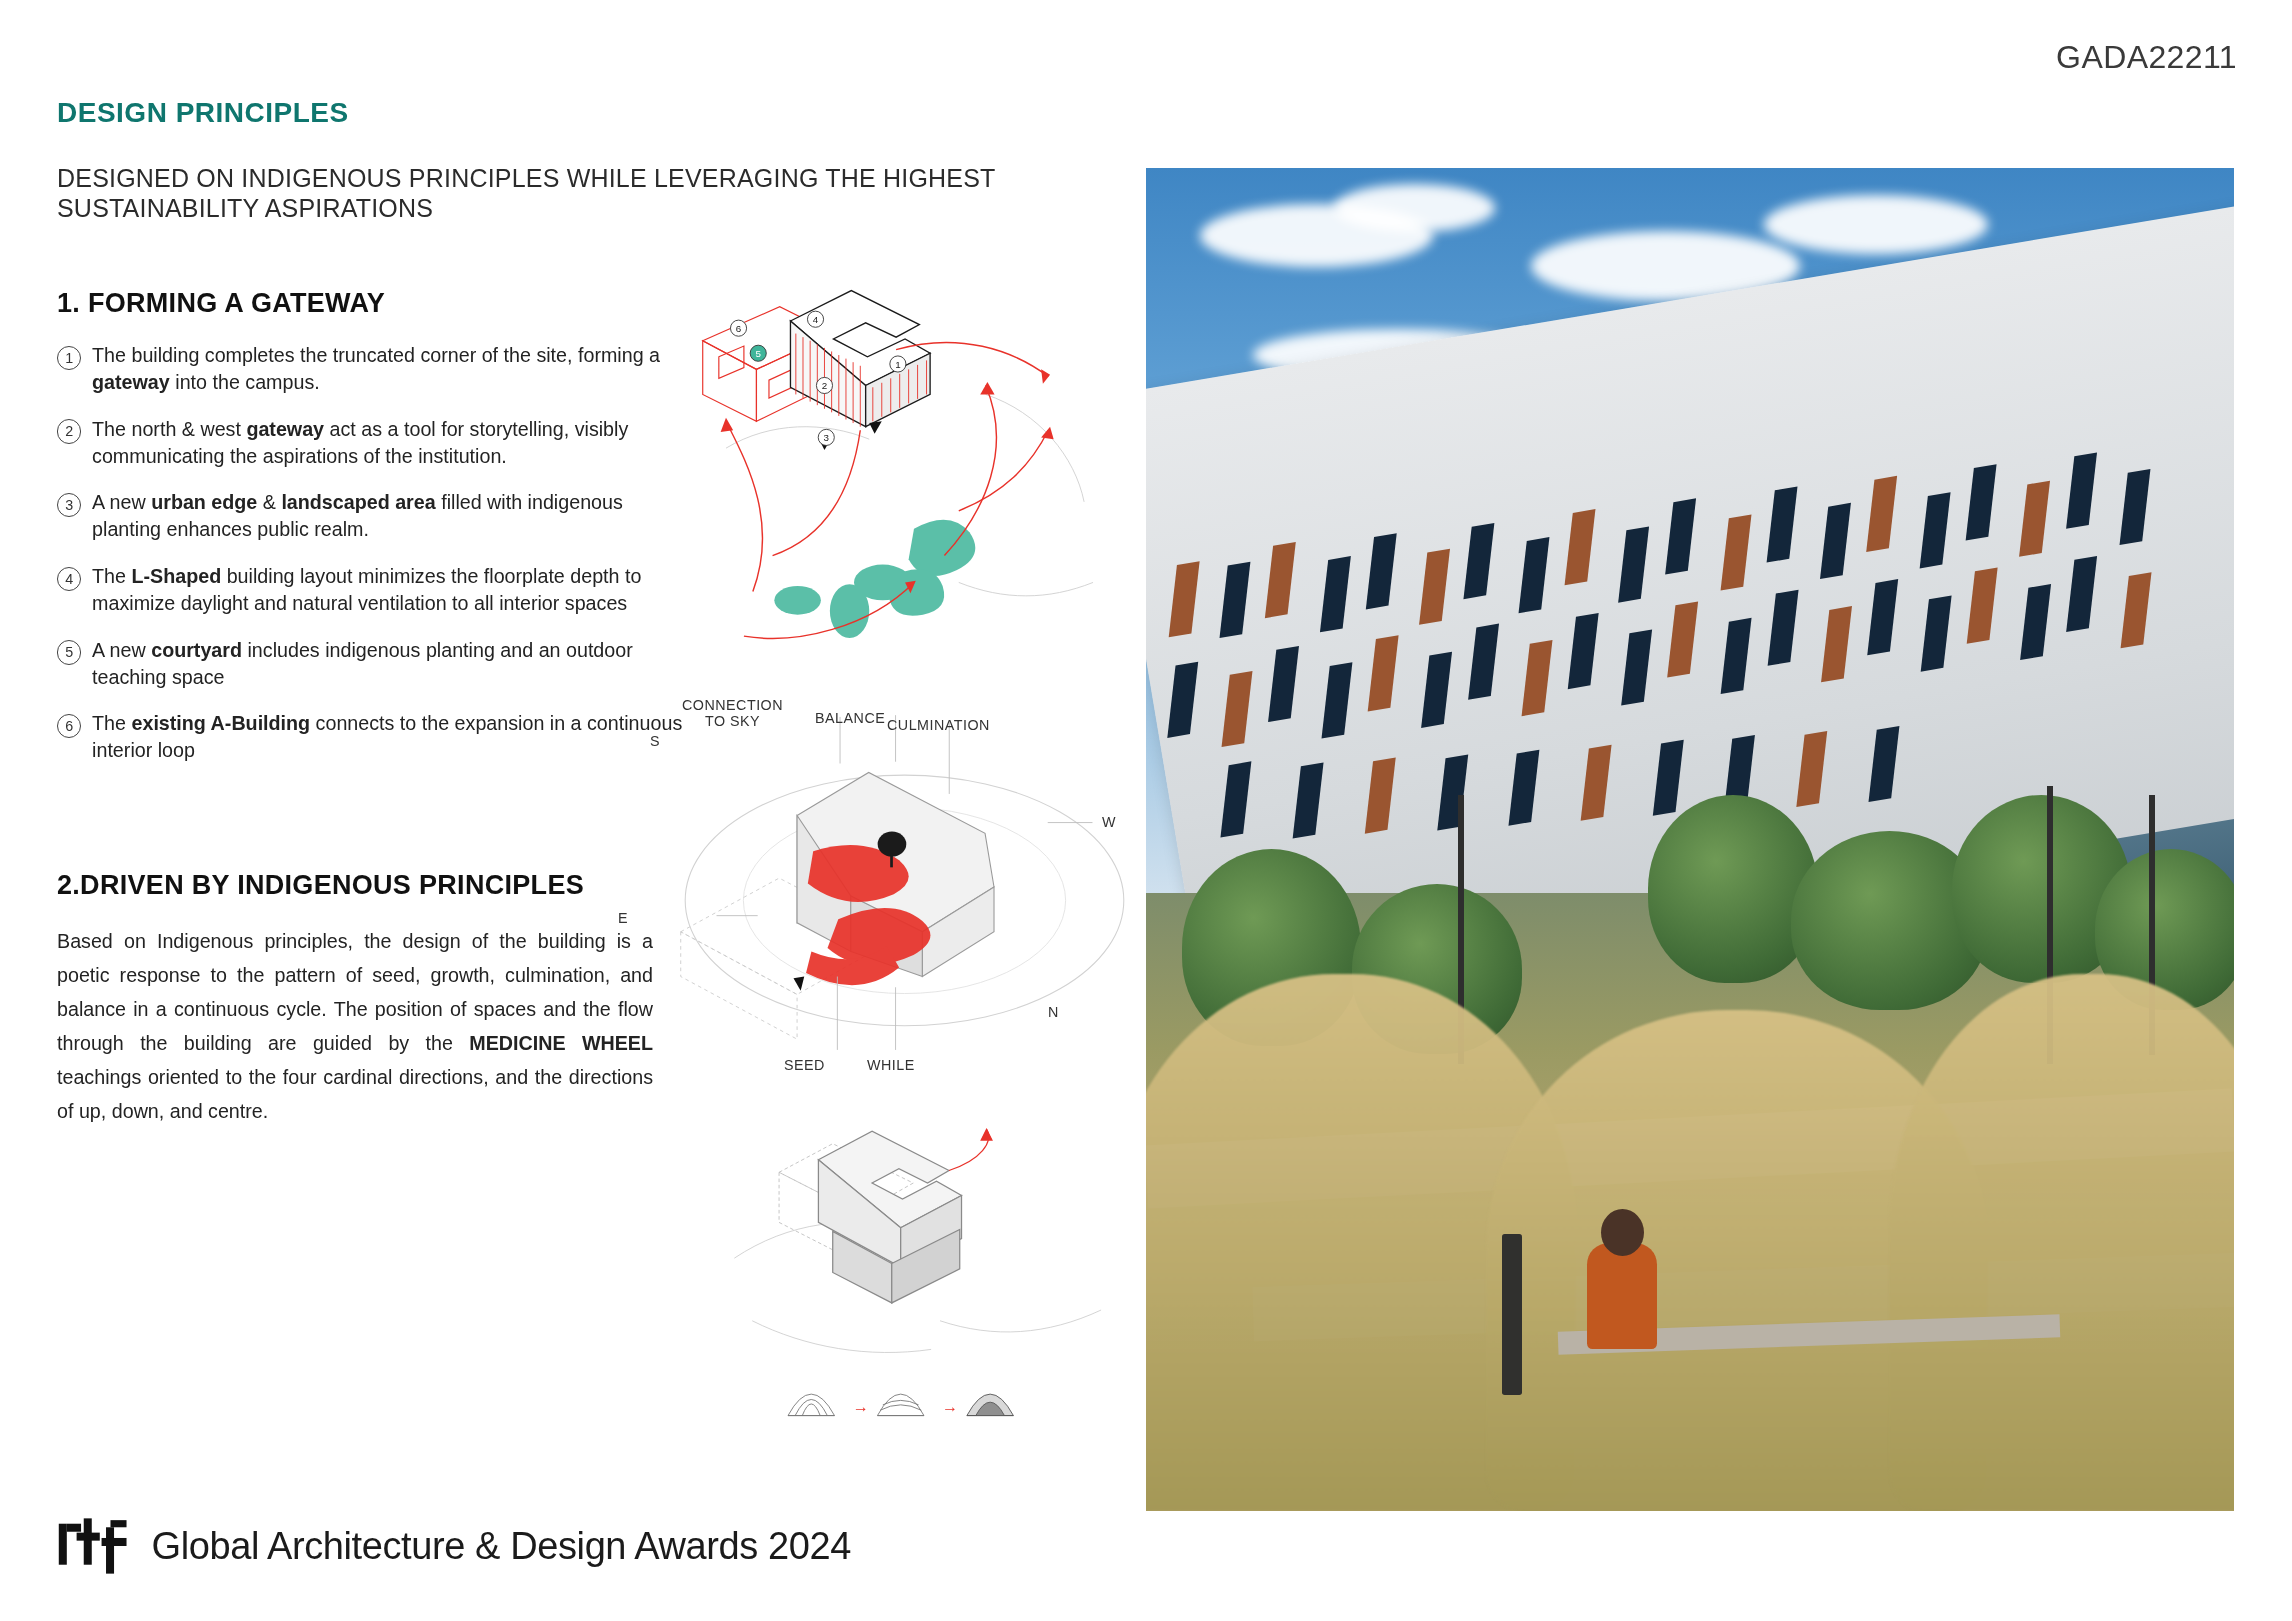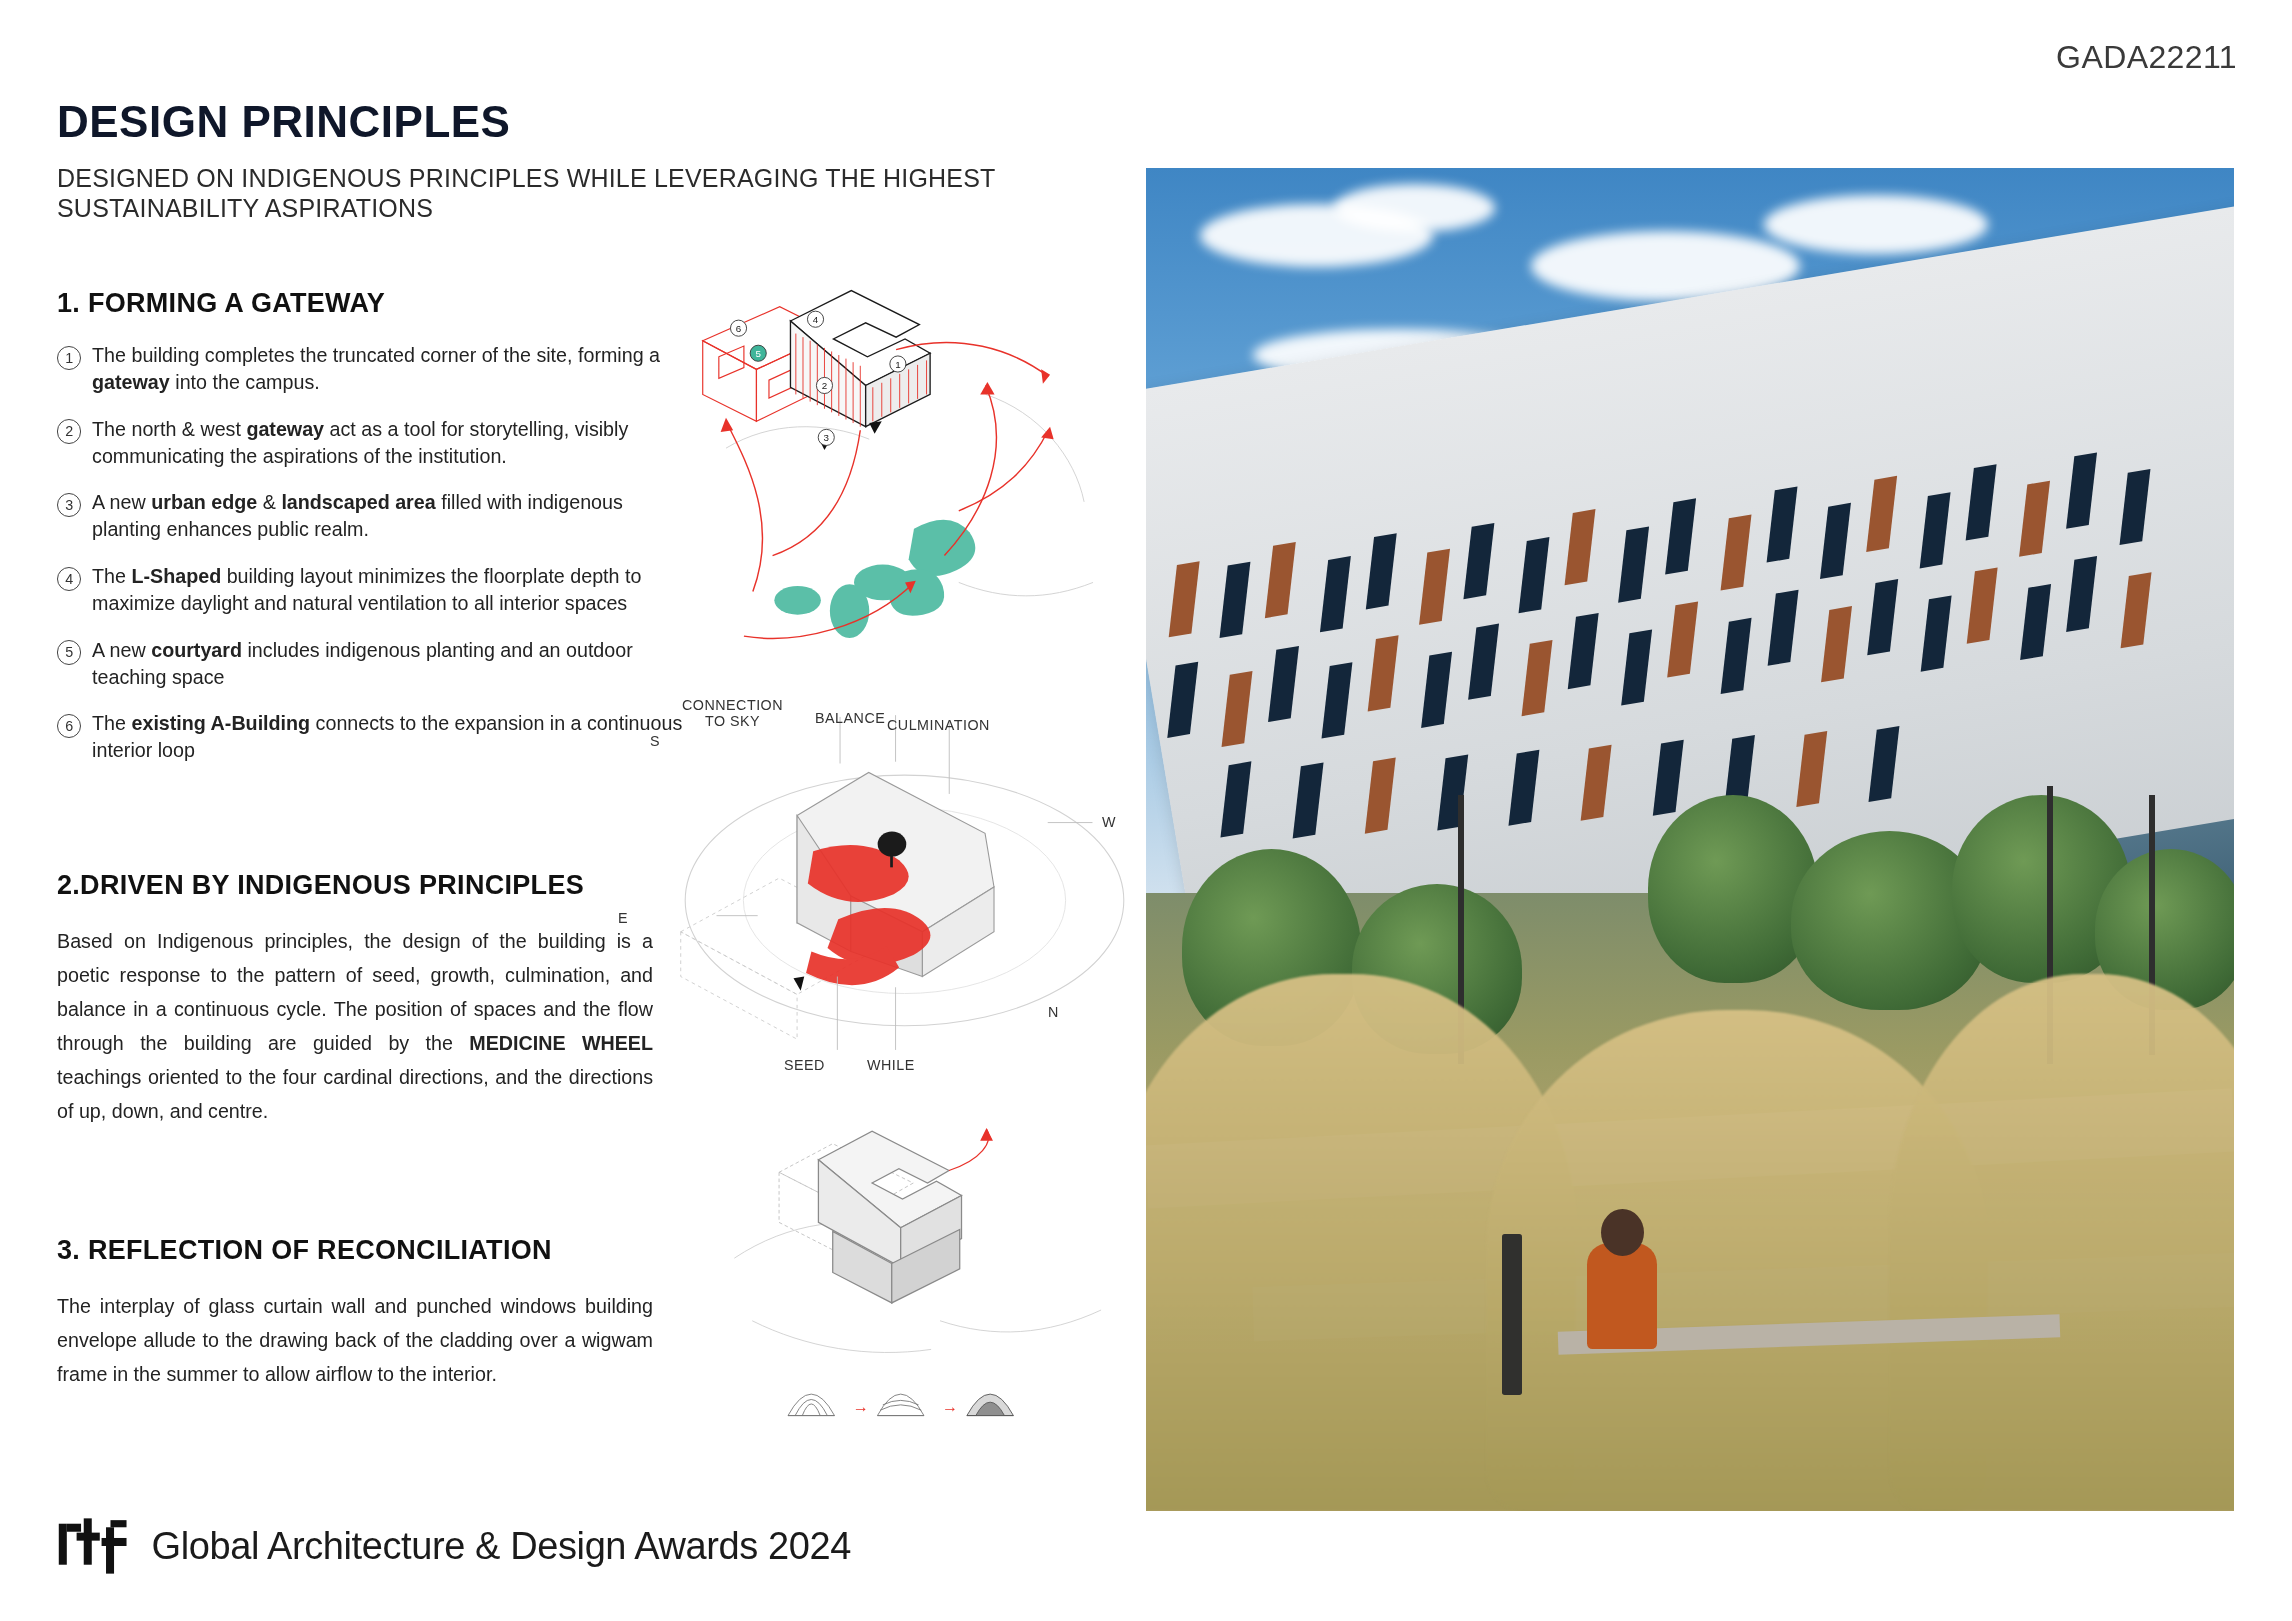--- a/index.html
+++ b/index.html
@@ -27,24 +27,24 @@
     right: 56px;
     font-size: 32px;
     letter-spacing: 0.4px;
     color: #3a3a3a;
     font-family: "Liberation Sans", sans-serif;
   }
   .doc-title {
     position: absolute;
     top: 97px;
     left: 57px;
-    font-size: 44px;
+    font-size: 28px;
     font-weight: bold;
     letter-spacing: 0.5px;
-    color: #0f172a;
+    color: #0f766e;
   }
   .doc-subtitle {
     position: absolute;
     top: 163px;
     left: 57px;
     width: 1057px;
     font-size: 25px;
     line-height: 30px;
     letter-spacing: 0.2px;
     color: #2b2b2b;
@@ -273,24 +273,20 @@
           <span class="item-text"><span>The </span><b>existing A-Building</b><span> connects to the expansion in a continuous interior loop</span></span>
         </li>
       </ul>
     </div>
 
     <div class="sect2">
       <div class="sect-title">2.DRIVEN BY INDIGENOUS PRINCIPLES</div>
       <div class="para"><span>Based on Indigenous principles, the design of the building is a poetic response to the pattern of seed, growth, culmination, and balance in a continuous cycle. The position of spaces and the flow through the building are guided by the </span><b>MEDICINE WHEEL</b><span> teachings oriented to the four cardinal directions, and the directions of up, down, and centre.</span></div>
     </div>
 
-    <div class="sect3">
-      <div class="sect-title">3. REFLECTION OF RECONCILIATION</div>
-      <div class="para">The interplay of glass curtain wall and punched windows building envelope allude to the drawing back of the cladding over a wigwam frame in the summer to allow airflow to the interior.</div>
-    </div>
   </div>
 
   <div class="diagram" id="diagram-gateway">
     <svg width="448" height="376" viewBox="0 0 500 420">
       <g fill="none" stroke="#cfcfcf" stroke-width="1">
         <path d="M40 180 C90 150 150 150 200 170"></path>
         <path d="M330 120 C390 140 430 190 440 240"></path>
         <path d="M300 330 C350 350 400 350 450 330"></path>
       </g>
 

